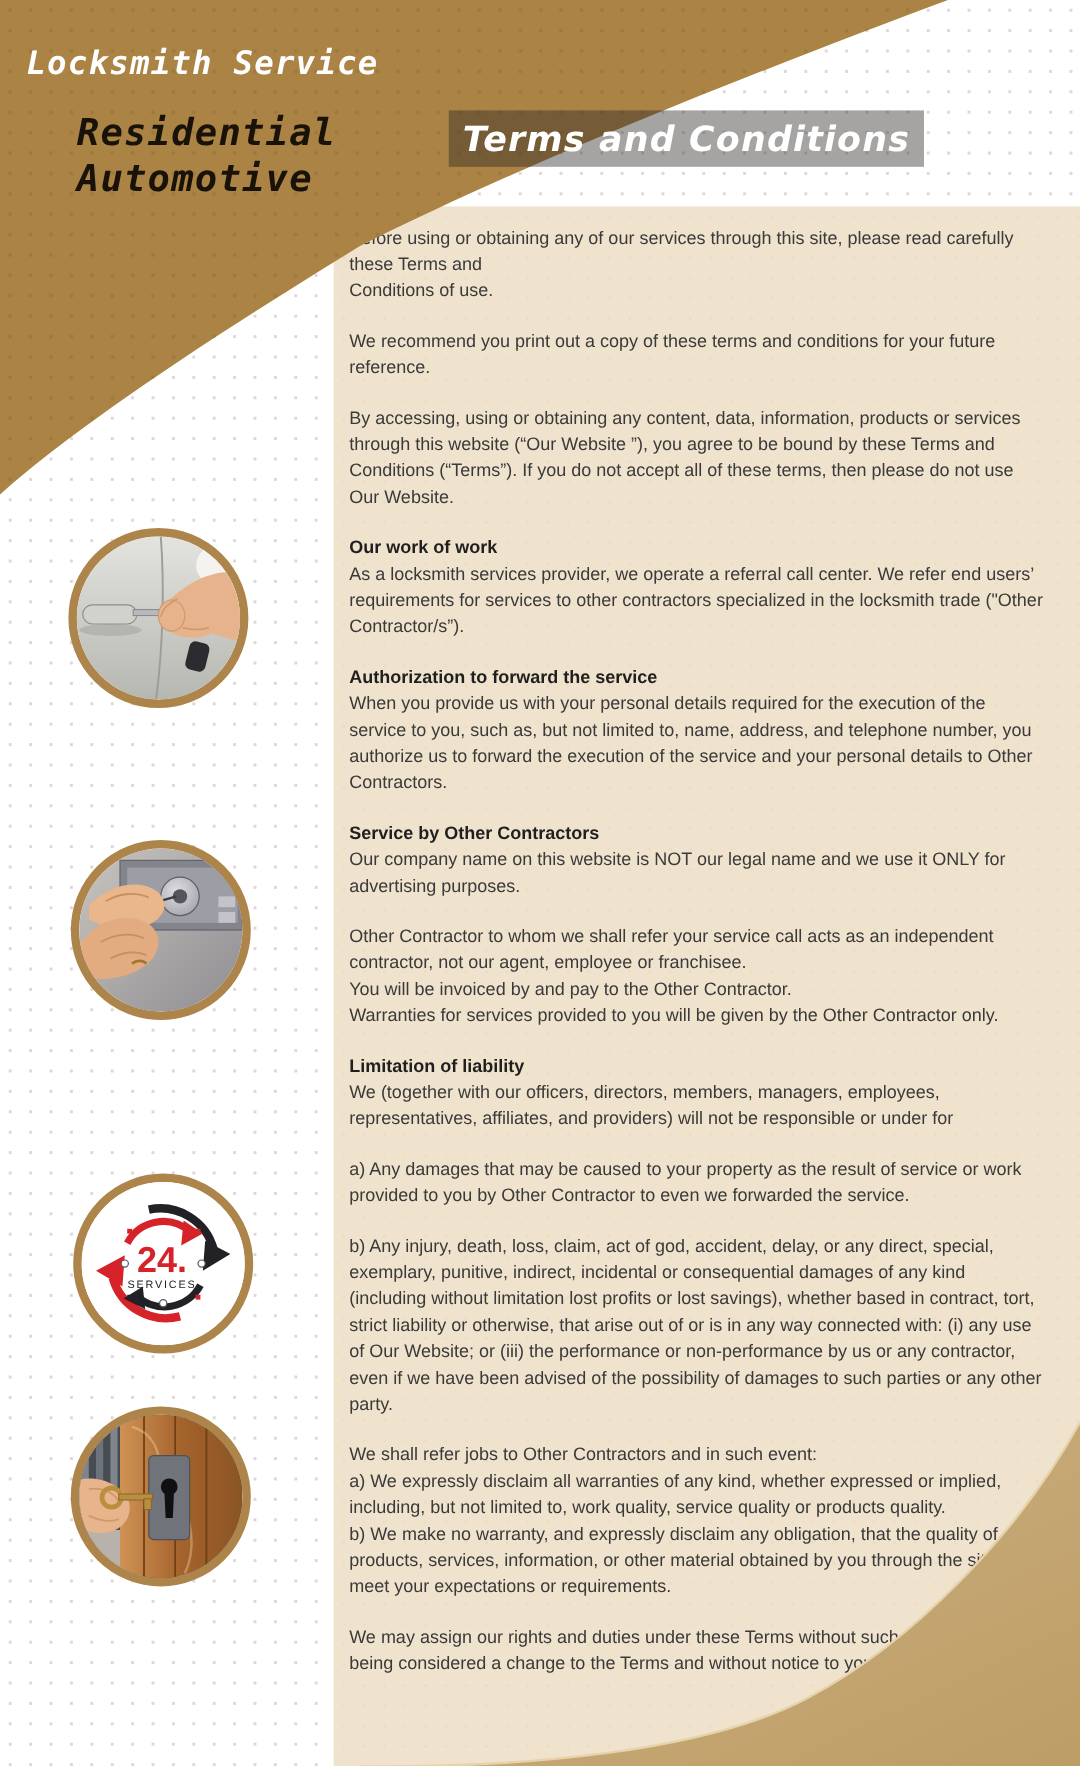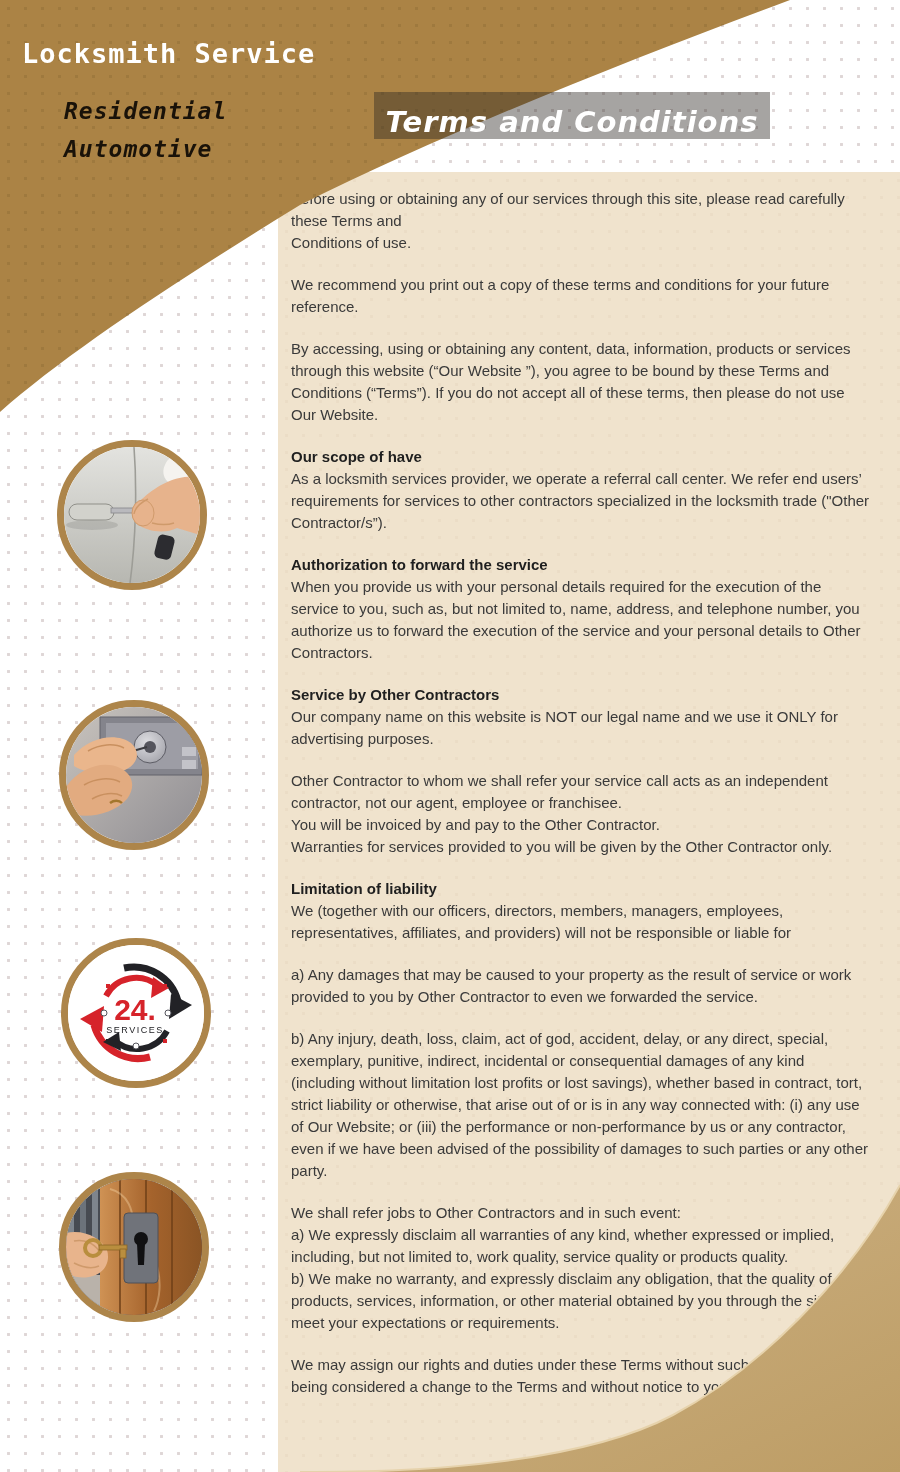--- a/index.html
+++ b/index.html
@@ -26,73 +26,73 @@
   .panel-text .p{margin:0 0 20px;white-space:pre-line;}
   .panel-text .h{margin:0;font-weight:bold;color:#1f1f1f;}
   
   .shape{position:absolute;z-index:2;pointer-events:none;}
   #topShape{left:0;top:0;}
   #bottomShape{left:278px;top:1170px;}
   
   .brand{
     position:absolute;left:22px;top:38px;z-index:4;
     font-family:"DejaVu Sans Mono", monospace;
-    font-weight:bold;
+    font-weight:bold;font-style:italic;
     font-size:27px;letter-spacing:1px;color:#ffffff;
   }
   .menu{position:absolute;left:64px;top:92px;z-index:4;}
   .menu-item{
     font-family:"DejaVu Sans Mono", monospace;
     font-weight:bold;font-style:italic;
-    font-size:23px;line-height:38px;color:#191209;letter-spacing:1px;
+    font-size:31px;line-height:38px;color:#191209;letter-spacing:1px;
   }
   
   .banner{
     position:absolute;left:374px;top:92px;width:396px;height:47px;z-index:4;
     background:rgba(42,39,34,0.42);
-    display:flex;align-items:flex-end;justify-content:center;
+    display:flex;align-items:center;justify-content:center;
   }
   .banner-title{
     font-family:"DejaVu Sans", sans-serif;
     font-weight:bold;font-style:italic;
     font-size:29px;color:#ffffff;letter-spacing:1px;white-space:nowrap;
   }
   
   .photo{
     position:absolute;width:136px;height:136px;border-radius:50%;
     border:7px solid #ad854a;overflow:hidden;z-index:2;background:#fff;
   }
   .photo svg{display:block;}
   #photo1{left:57px;top:440px;}
   #photo2{left:59px;top:700px;}
-  #photo3{left:61px;top:938px;}
+  #photo3{left:61px;top:978px;}
   #photo4{left:59px;top:1172px;}
 </style>
 </head>
 <body>
 
 <div class="page">
 
   <div class="panel">
     <div class="panel-text" id="sections-root">
         <div class="p">Before using or obtaining any of our services through this site, please read carefully these Terms and
 Conditions of use.</div>
         <div class="p">We recommend you print out a copy of these terms and conditions for your future reference.</div>
         <div class="p">By accessing, using or obtaining any content, data, information, products or services through this website (“Our Website ”), you agree to be bound by these Terms and Conditions (“Terms”). If you do not accept all of these terms, then please do not use Our Website.</div>
-        <div class="h">Our scope of have</div>
+        <div class="h">Our work of work</div>
         <div class="p">As a locksmith services provider, we operate a referral call center. We refer end users’ requirements for services to other contractors specialized in the locksmith trade ("Other Contractor/s”).</div>
         <div class="h">Authorization to forward the service</div>
         <div class="p">When you provide us with your personal details required for the execution of the service to you, such as, but not limited to, name, address, and telephone number, you authorize us to forward the execution of the service and your personal details to Other Contractors.</div>
         <div class="h">Service by Other Contractors</div>
         <div class="p">Our company name on this website is NOT our legal name and we use it ONLY for advertising purposes.</div>
         <div class="p">Other Contractor to whom we shall refer your service call acts as an independent contractor, not our agent, employee or franchisee.
 You will be invoiced by and pay to the Other Contractor.
 Warranties for services provided to you will be given by the Other Contractor only.</div>
         <div class="h">Limitation of liability</div>
-        <div class="p">We (together with our officers, directors, members, managers, employees, representatives, affiliates, and providers) will not be responsible or liable for</div>
+        <div class="p">We (together with our officers, directors, members, managers, employees, representatives, affiliates, and providers) will not be responsible or under for</div>
         <div class="p">a) Any damages that may be caused to your property as the result of service or work provided to you by Other Contractor to even we forwarded the service.</div>
         <div class="p">b) Any injury, death, loss, claim, act of god, accident, delay, or any direct, special, exemplary, punitive, indirect, incidental or consequential damages of any kind (including without limitation lost profits or lost savings), whether based in contract, tort, strict liability or otherwise, that arise out of or is in any way connected with: (i) any use of Our Website; or (iii) the performance or non-performance by us or any contractor, even if we have been advised of the possibility of damages to such parties or any other party.</div>
         <div class="p">We shall refer jobs to Other Contractors and in such event:
 a) We expressly disclaim all warranties of any kind, whether expressed or implied, including, but not limited to, work quality, service quality or products quality.
 b) We make no warranty, and expressly disclaim any obligation, that the quality of any products, services, information, or other material obtained by you through the site will meet your expectations or requirements.</div>
         <div class="p">We may assign our rights and duties under these Terms without such assignment being considered a change to the Terms and without notice to you.</div>
       </div>
   </div>
 
   <svg id="topShape" class="shape" width="900" height="430" viewBox="0 0 900 430">

